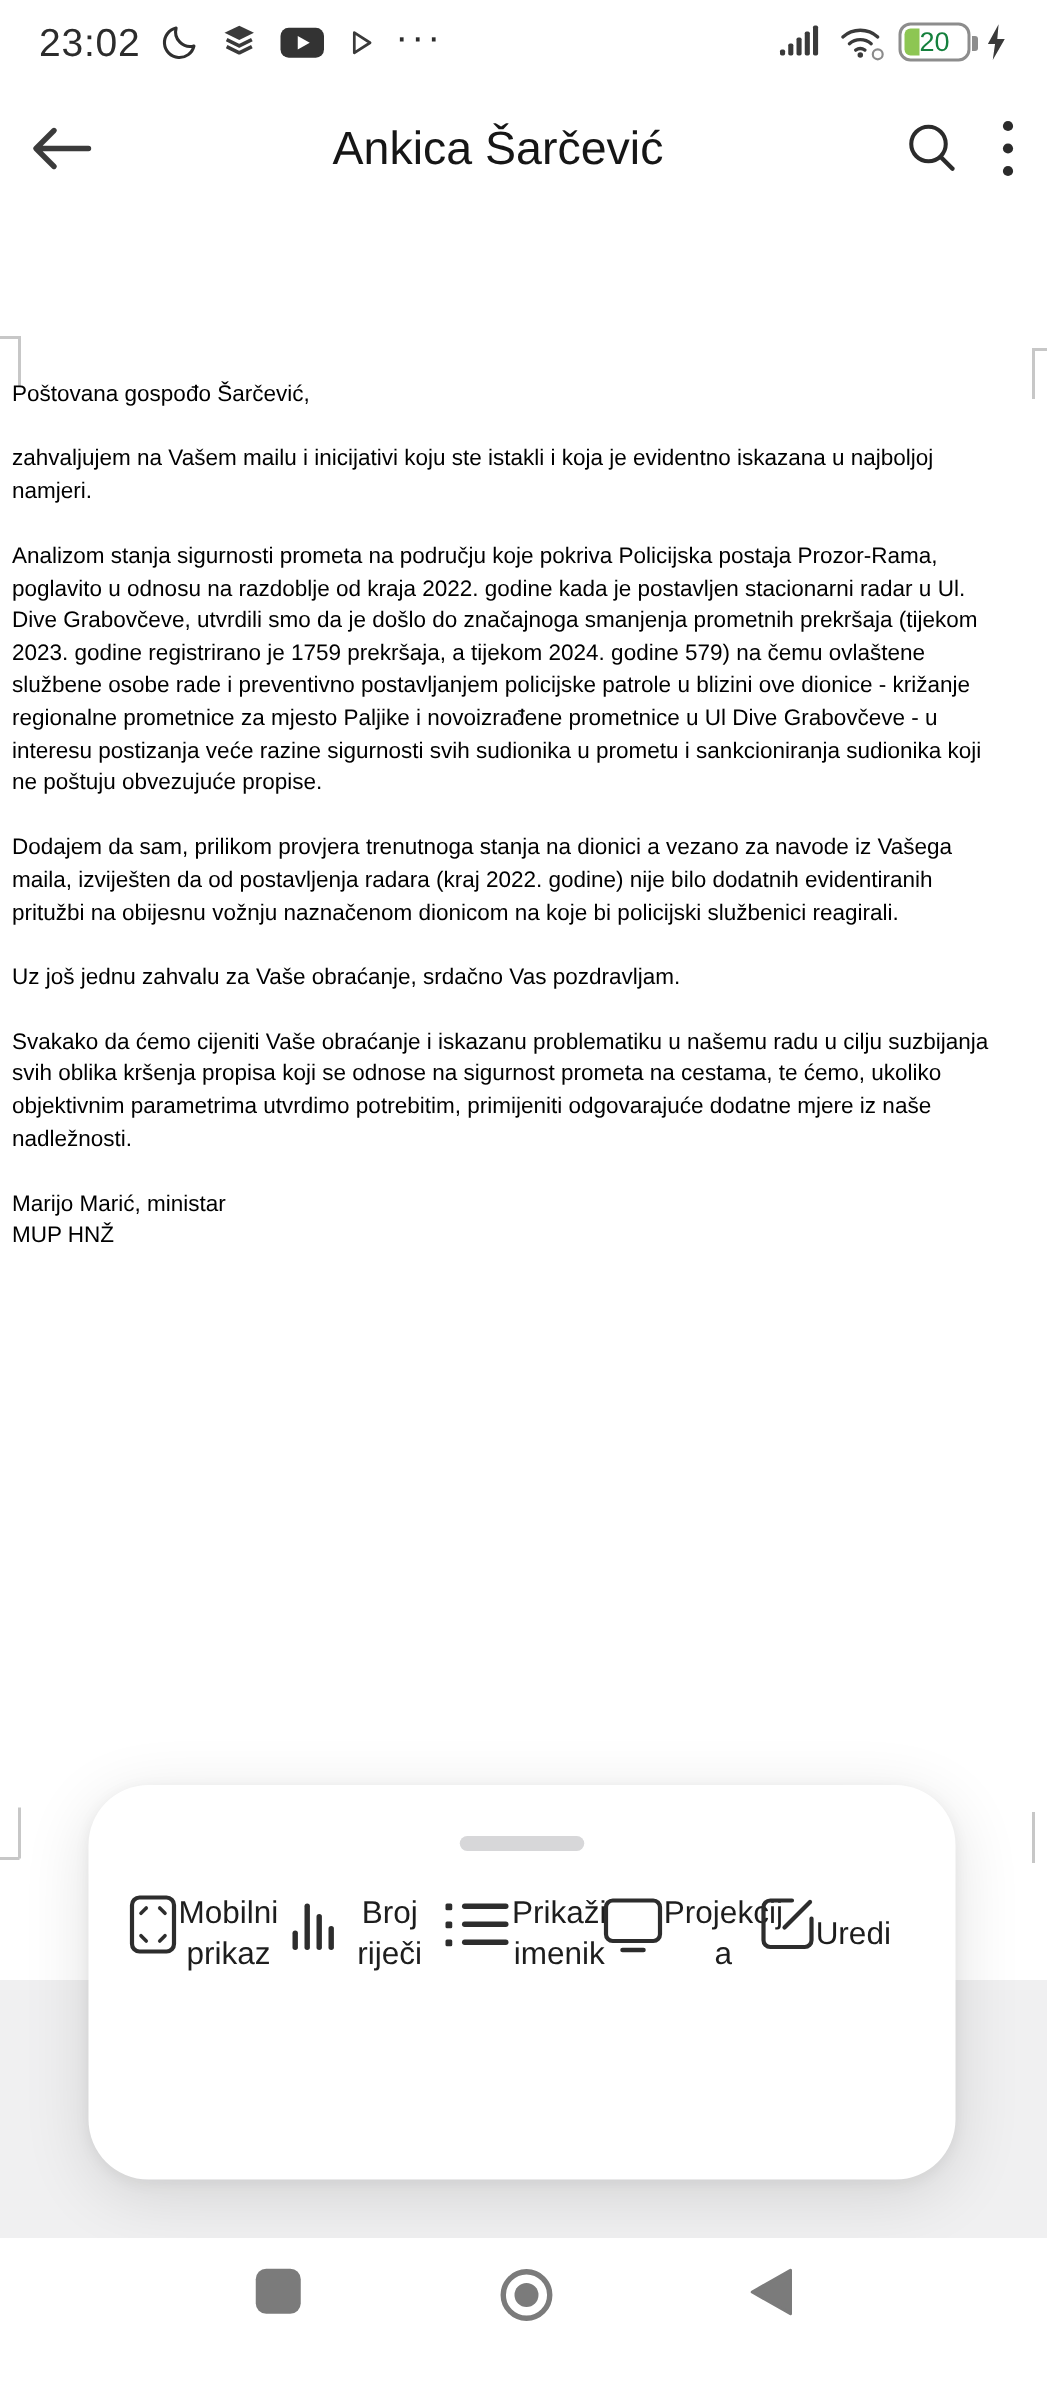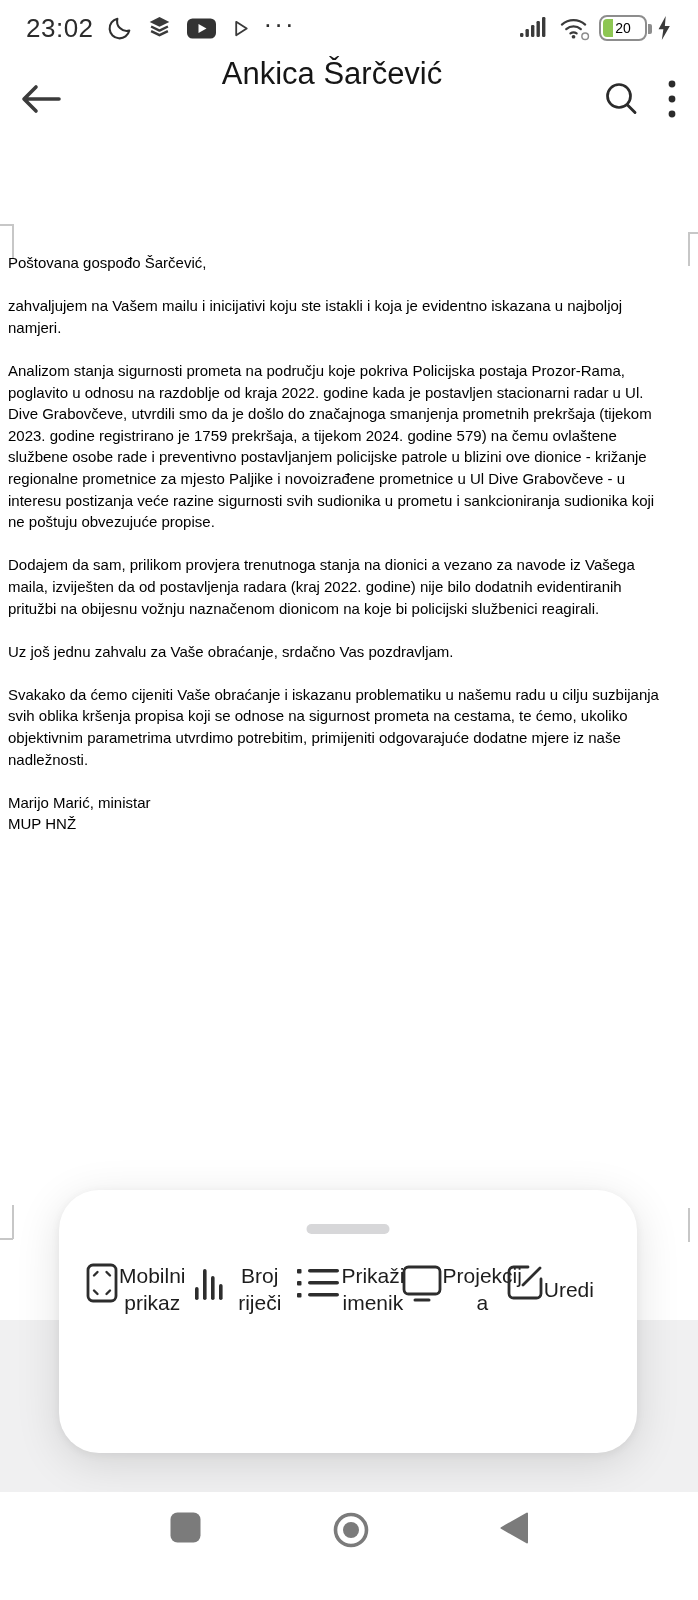--- a/index.html
+++ b/index.html
@@ -10,26 +10,26 @@
   .statusbar{position:absolute;top:0;left:0;right:0;height:56px;
              display:flex;align-items:center;justify-content:space-between;
              padding:0 26px;box-sizing:border-box;}
   .sb-left{display:flex;align-items:center;gap:13px;}
   .sb-right{display:flex;align-items:center;gap:9px;}
   .sb-time{font-size:26px;color:#2c2c2c;letter-spacing:0.5px;}
   .sb-ellipsis{font-size:26px;color:#2c2c2c;letter-spacing:2px;line-height:10px;padding-bottom:8px;}
   .battery{position:relative;width:48px;height:26px;border:2.4px solid #8d8d8d;border-radius:8px;
            box-sizing:border-box;display:flex;align-items:center;justify-content:center;}
   .battery .fill{position:absolute;left:2px;top:2px;bottom:2px;width:10px;border-radius:4px 0 0 4px;}
-  .battery .pct{position:relative;font-size:14px;color:#000000;z-index:1;}
+  .battery .pct{position:relative;font-size:18px;color:#15803d;z-index:1;}
   .battery .nub{position:absolute;right:-7px;top:7px;width:4px;height:10px;background:#8d8d8d;border-radius:0 2px 2px 0;}
 
   
   .appbar{position:absolute;top:56px;left:0;right:0;height:86px;
-          display:flex;padding:0 20px;box-sizing:border-box;gap:14px;}
+          display:flex;align-items:center;padding:0 20px;box-sizing:border-box;gap:14px;}
   .appbar-title{flex:1;text-align:center;font-size:31px;color:#161616;
                 white-space:nowrap;overflow:hidden;}
   .iconbtn{display:flex;align-items:center;justify-content:center;background:none;border:none;padding:0;}
 
   
   .doc{position:absolute;top:252px;left:8px;width:666px;color:#000000;
        font-size:15px;line-height:21.6px;}
   .doc p{margin:0 0 21.6px 0;}
   .doc .sig{white-space:pre-line;}
 

